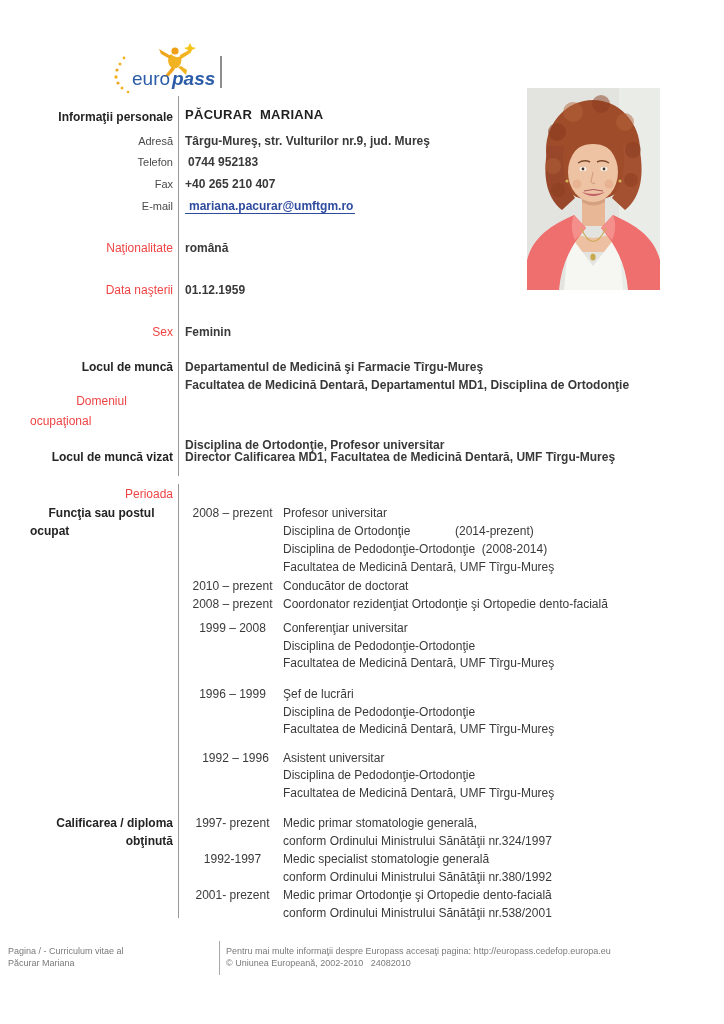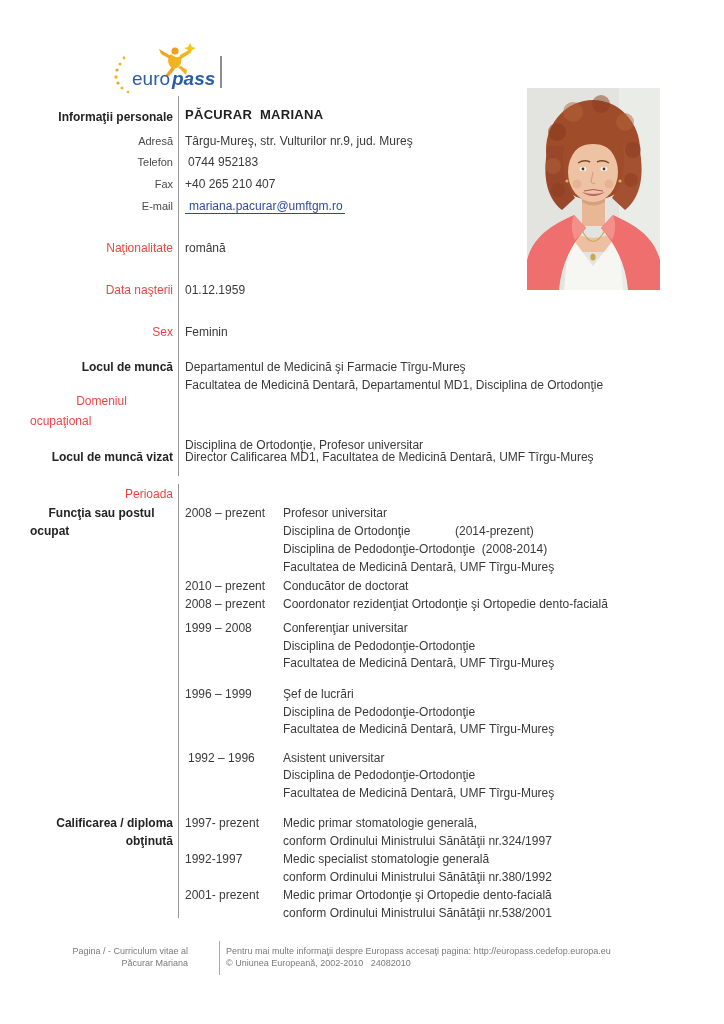--- a/index.html
+++ b/index.html
@@ -8,31 +8,31 @@
     font-family:"Liberation Sans",sans-serif;color:#3a3a3a;overflow:hidden;
   }
   .t{position:absolute;height:18px;line-height:18px;font-size:12px;white-space:pre;}
   
   .lbl{left:30px;width:143px;text-align:right;color:#ef4444;}
   .lbl-sm{font-size:11px;color:#4a4a4a;}
   .lbl-b{font-weight:bold;color:#242424;}
   .lbl-center{text-align:center;}
   .lbl-left{text-align:left;}
   
-  .val{left:185px;color:#393939;}
+  .val{left:185px;color:#393939;font-weight:bold;}
   .name{font-weight:bold;font-size:13px;letter-spacing:.3px;color:#1f1f1f;}
-  .date{left:185px;width:95px;}
+  .date{left:185px;width:95px;text-align:center;}
   .desc{left:283px;width:410px;}
   .email-link{color:#2e4b9e;border-bottom:1px solid #2e4b9e;padding:0 2px 0 4px;}
   .vline{position:absolute;left:178px;width:1px;background:#999999;}
   .logo-bar{position:absolute;left:220px;top:56px;width:2px;height:32px;background:#8f8f8f;}
   .note{position:absolute;left:172px;top:0;}
   
   .ft{position:absolute;height:12px;line-height:12px;font-size:9px;color:#7a7a7a;white-space:pre;}
-  .ft-left{left:0;width:188px;text-align:right;}
+  .ft-left{left:8px;width:188px;text-align:left;}
   .ft-right{left:226px;}
   .fline{position:absolute;left:219px;top:941px;width:1px;height:34px;background:#a8a8a8;}
   .photo{position:absolute;left:527px;top:88px;width:133px;height:202px;}
   .logo{position:absolute;left:112px;top:42px;width:120px;height:52px;}
 </style>
 </head>
 <body>
 
 <svg class="logo" viewBox="0 0 120 52">
   <g>

